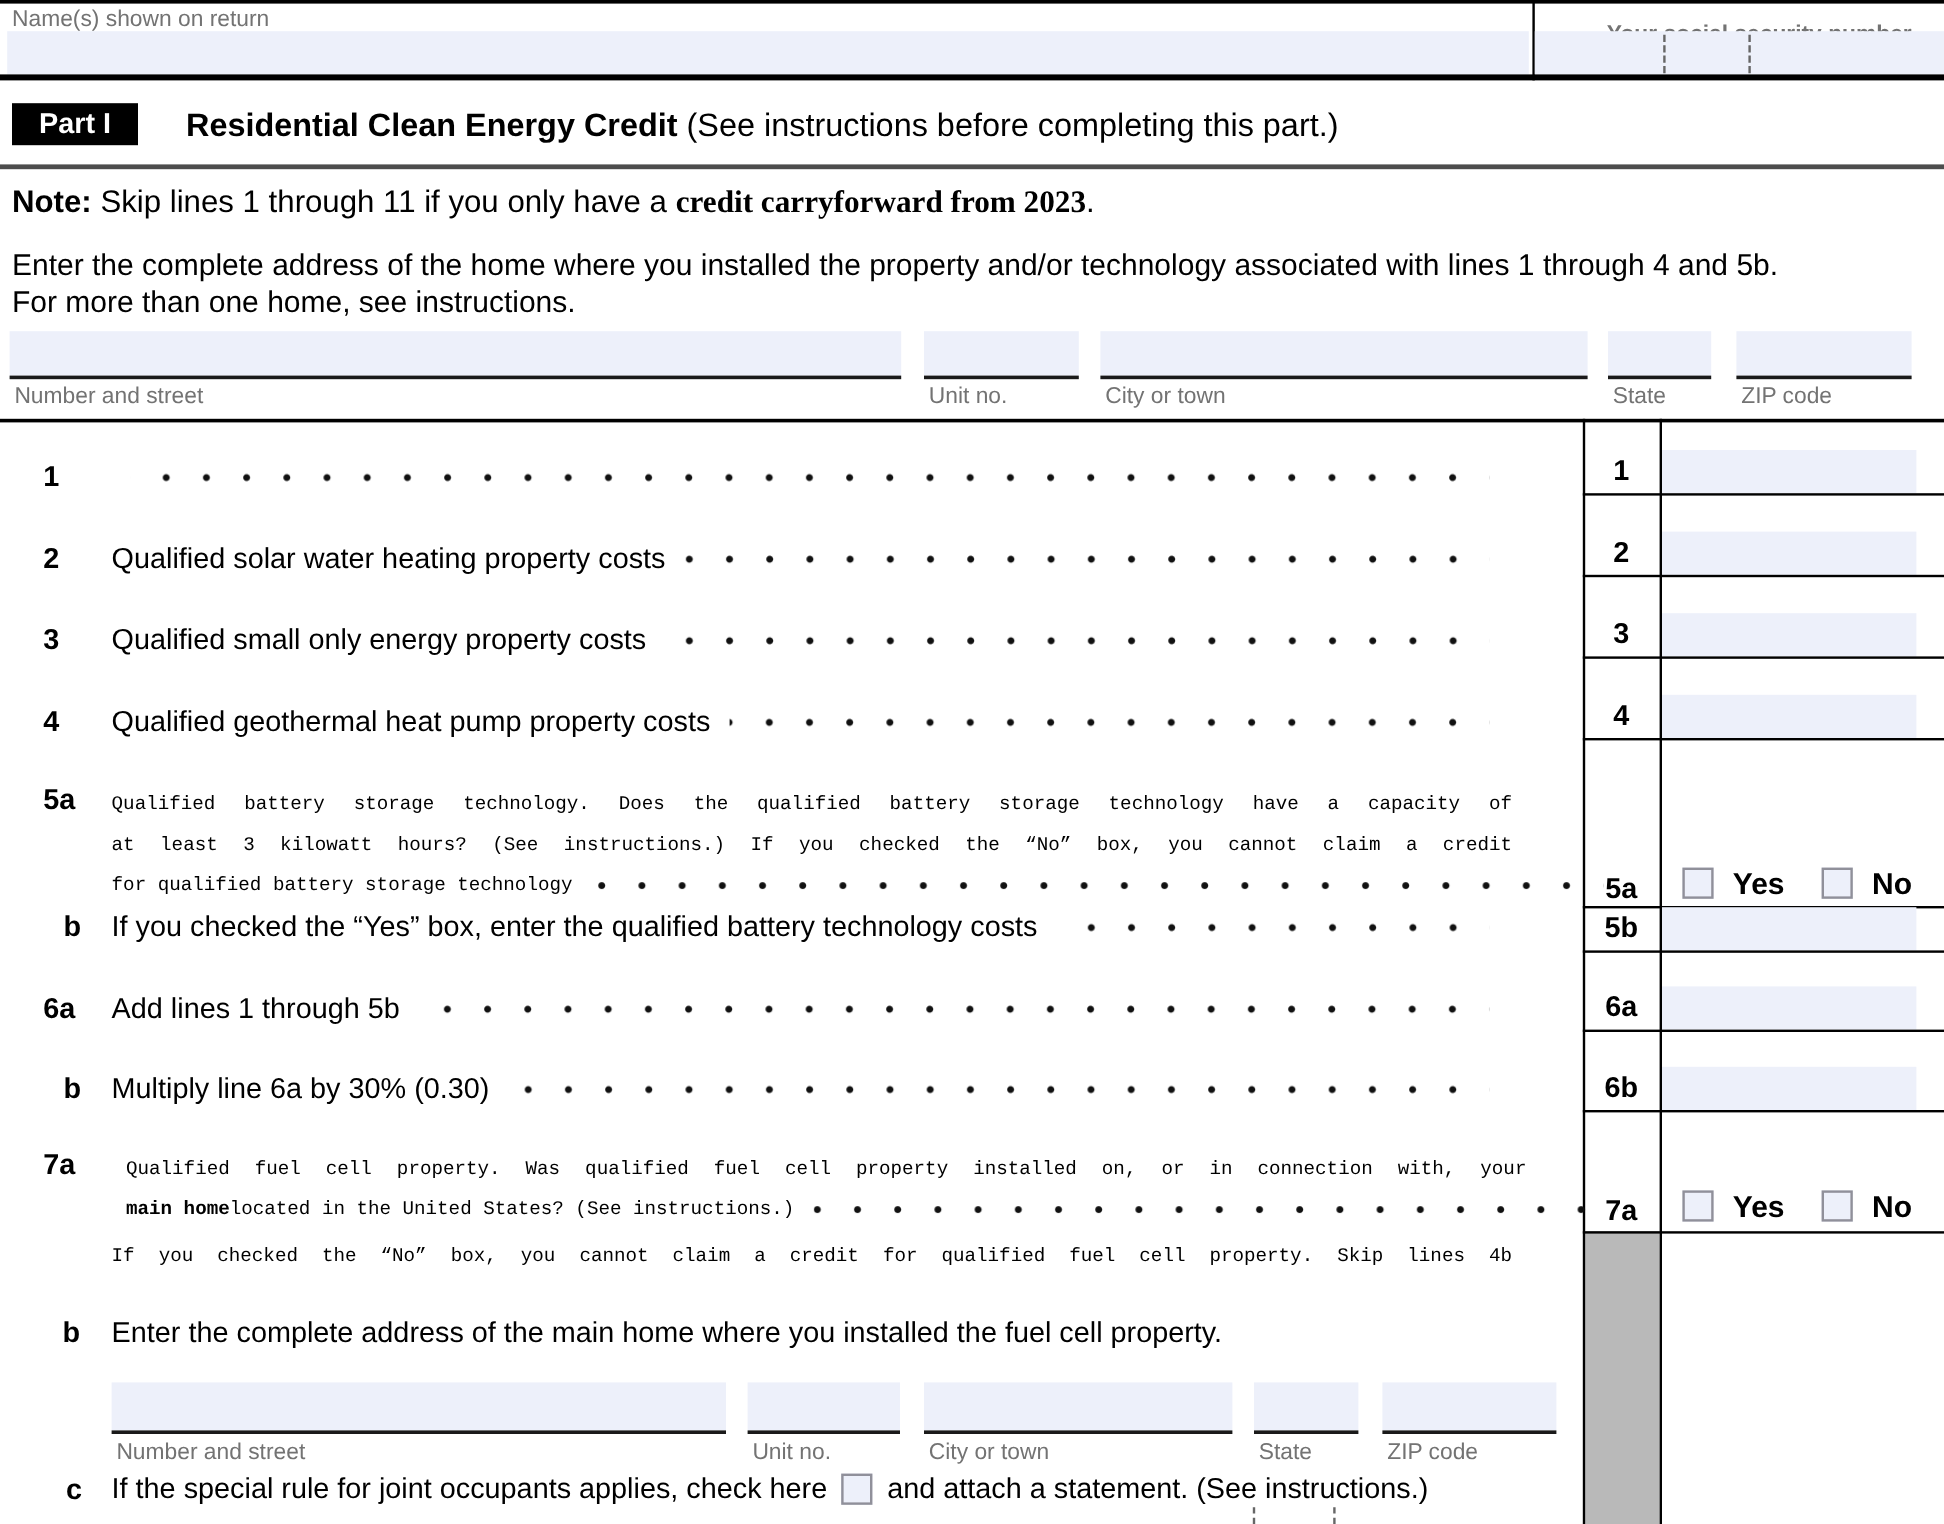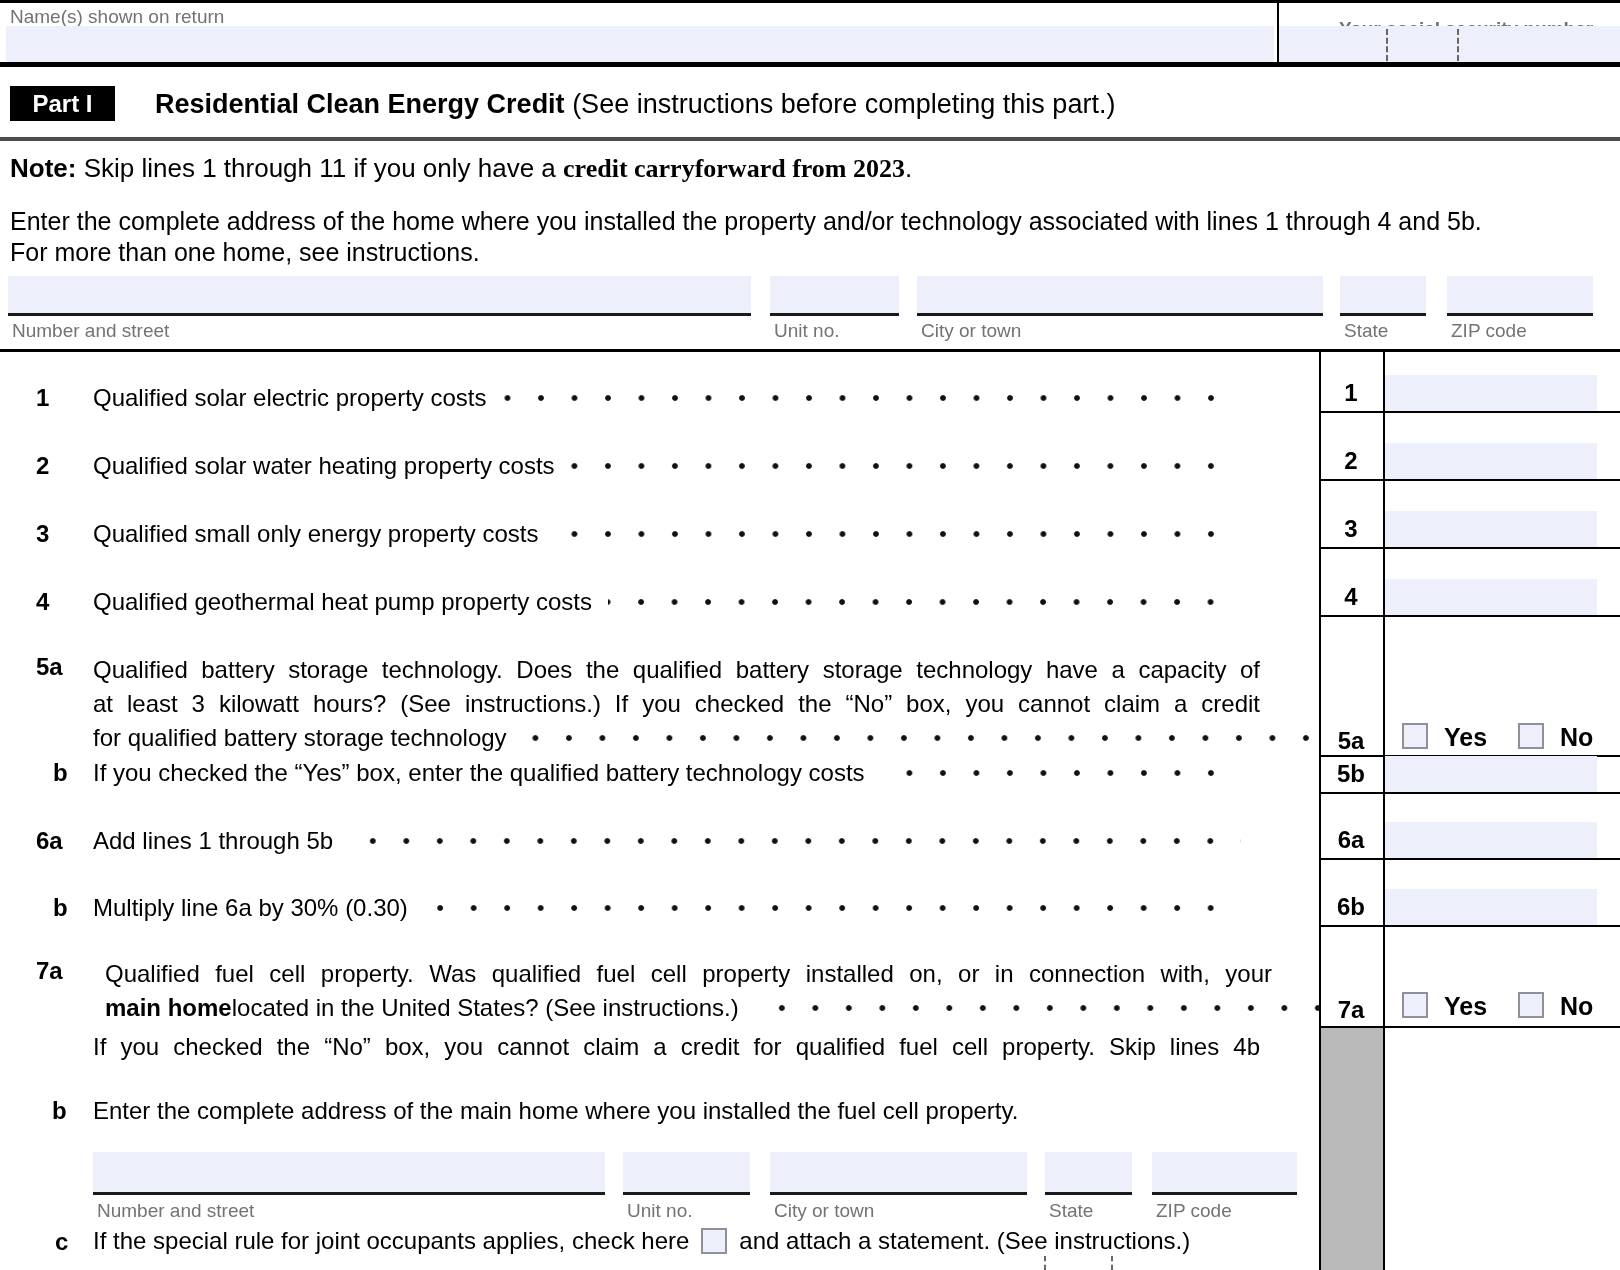--- a/index.html
+++ b/index.html
@@ -10,21 +10,21 @@
   .field{background:#edf0fa;}
   .smalllabel{font-size:19px;color:#737373;}
   .boldlabel{font-weight:bold;}
   .item{display:flex;align-items:center;height:30px;font-size:24px;}
   .inum{width:57px;font-weight:bold;flex:0 0 auto;}
   .bnum{padding-left:17px;box-sizing:border-box;}
   .itext{white-space:nowrap;flex:0 0 auto;}
   .dots{flex:1 1 auto;height:100%;margin-left:16px;margin-right:4px;
         background-image:radial-gradient(circle at 3px 50%, #111 2.4px, transparent 3.3px);
         background-size:33.5px 100%;background-repeat:repeat-x;background-position:right center;}
-  .para{font-size:24px;line-height:34px;width:1167px;}
+  .para{font-size:16px;line-height:34px;width:1167px;font-family:Liberation Mono, monospace;}
   .jline{text-align:justify;text-align-last:justify;white-space:normal;}
   .pline{display:flex;align-items:center;height:34px;}
   .cb{width:26px;height:26px;background:#edf0fa;border:2px solid #90909a;box-sizing:border-box;}
   .ynlabel{font-size:25px;font-weight:bold;}
   .rownum{width:64px;text-align:center;font-size:24px;font-weight:bold;}
   .vdash{border-left:2px dashed #666;}
   .underline{background:#1a1a1a;}
 </style>
 </head>
 <body>
@@ -118,21 +118,20 @@
 
   <div class="abs rownum" style="left:1319px;top:996px;">7a</div>
   <div class="abs cb" style="left:1402px;top:992px;"></div>
   <div class="abs ynlabel" style="left:1444px;top:992px;">Yes</div>
   <div class="abs cb" style="left:1518px;top:992px;"></div>
   <div class="abs ynlabel" style="left:1560px;top:992px;">No</div>
   <div class="abs bgline" style="left:1319px;top:1026px;width:301px;height:2px;"></div>
 
   <div class="abs item" style="left:36px;top:383px;width:1209px;">
     <span class="inum">1</span>
-      <span class="itext">Qualified solar electric property costs</span>
       <span class="dots"></span>
   </div>
   <div class="abs item" style="left:36px;top:451px;width:1209px;">
     <span class="inum">2</span>
       <span class="itext">Qualified solar water heating property costs</span>
       <span class="dots"></span>
   </div>
   <div class="abs item" style="left:36px;top:519px;width:1209px;">
     <span class="inum">3</span>
       <span class="itext">Qualified small only energy property costs</span>

